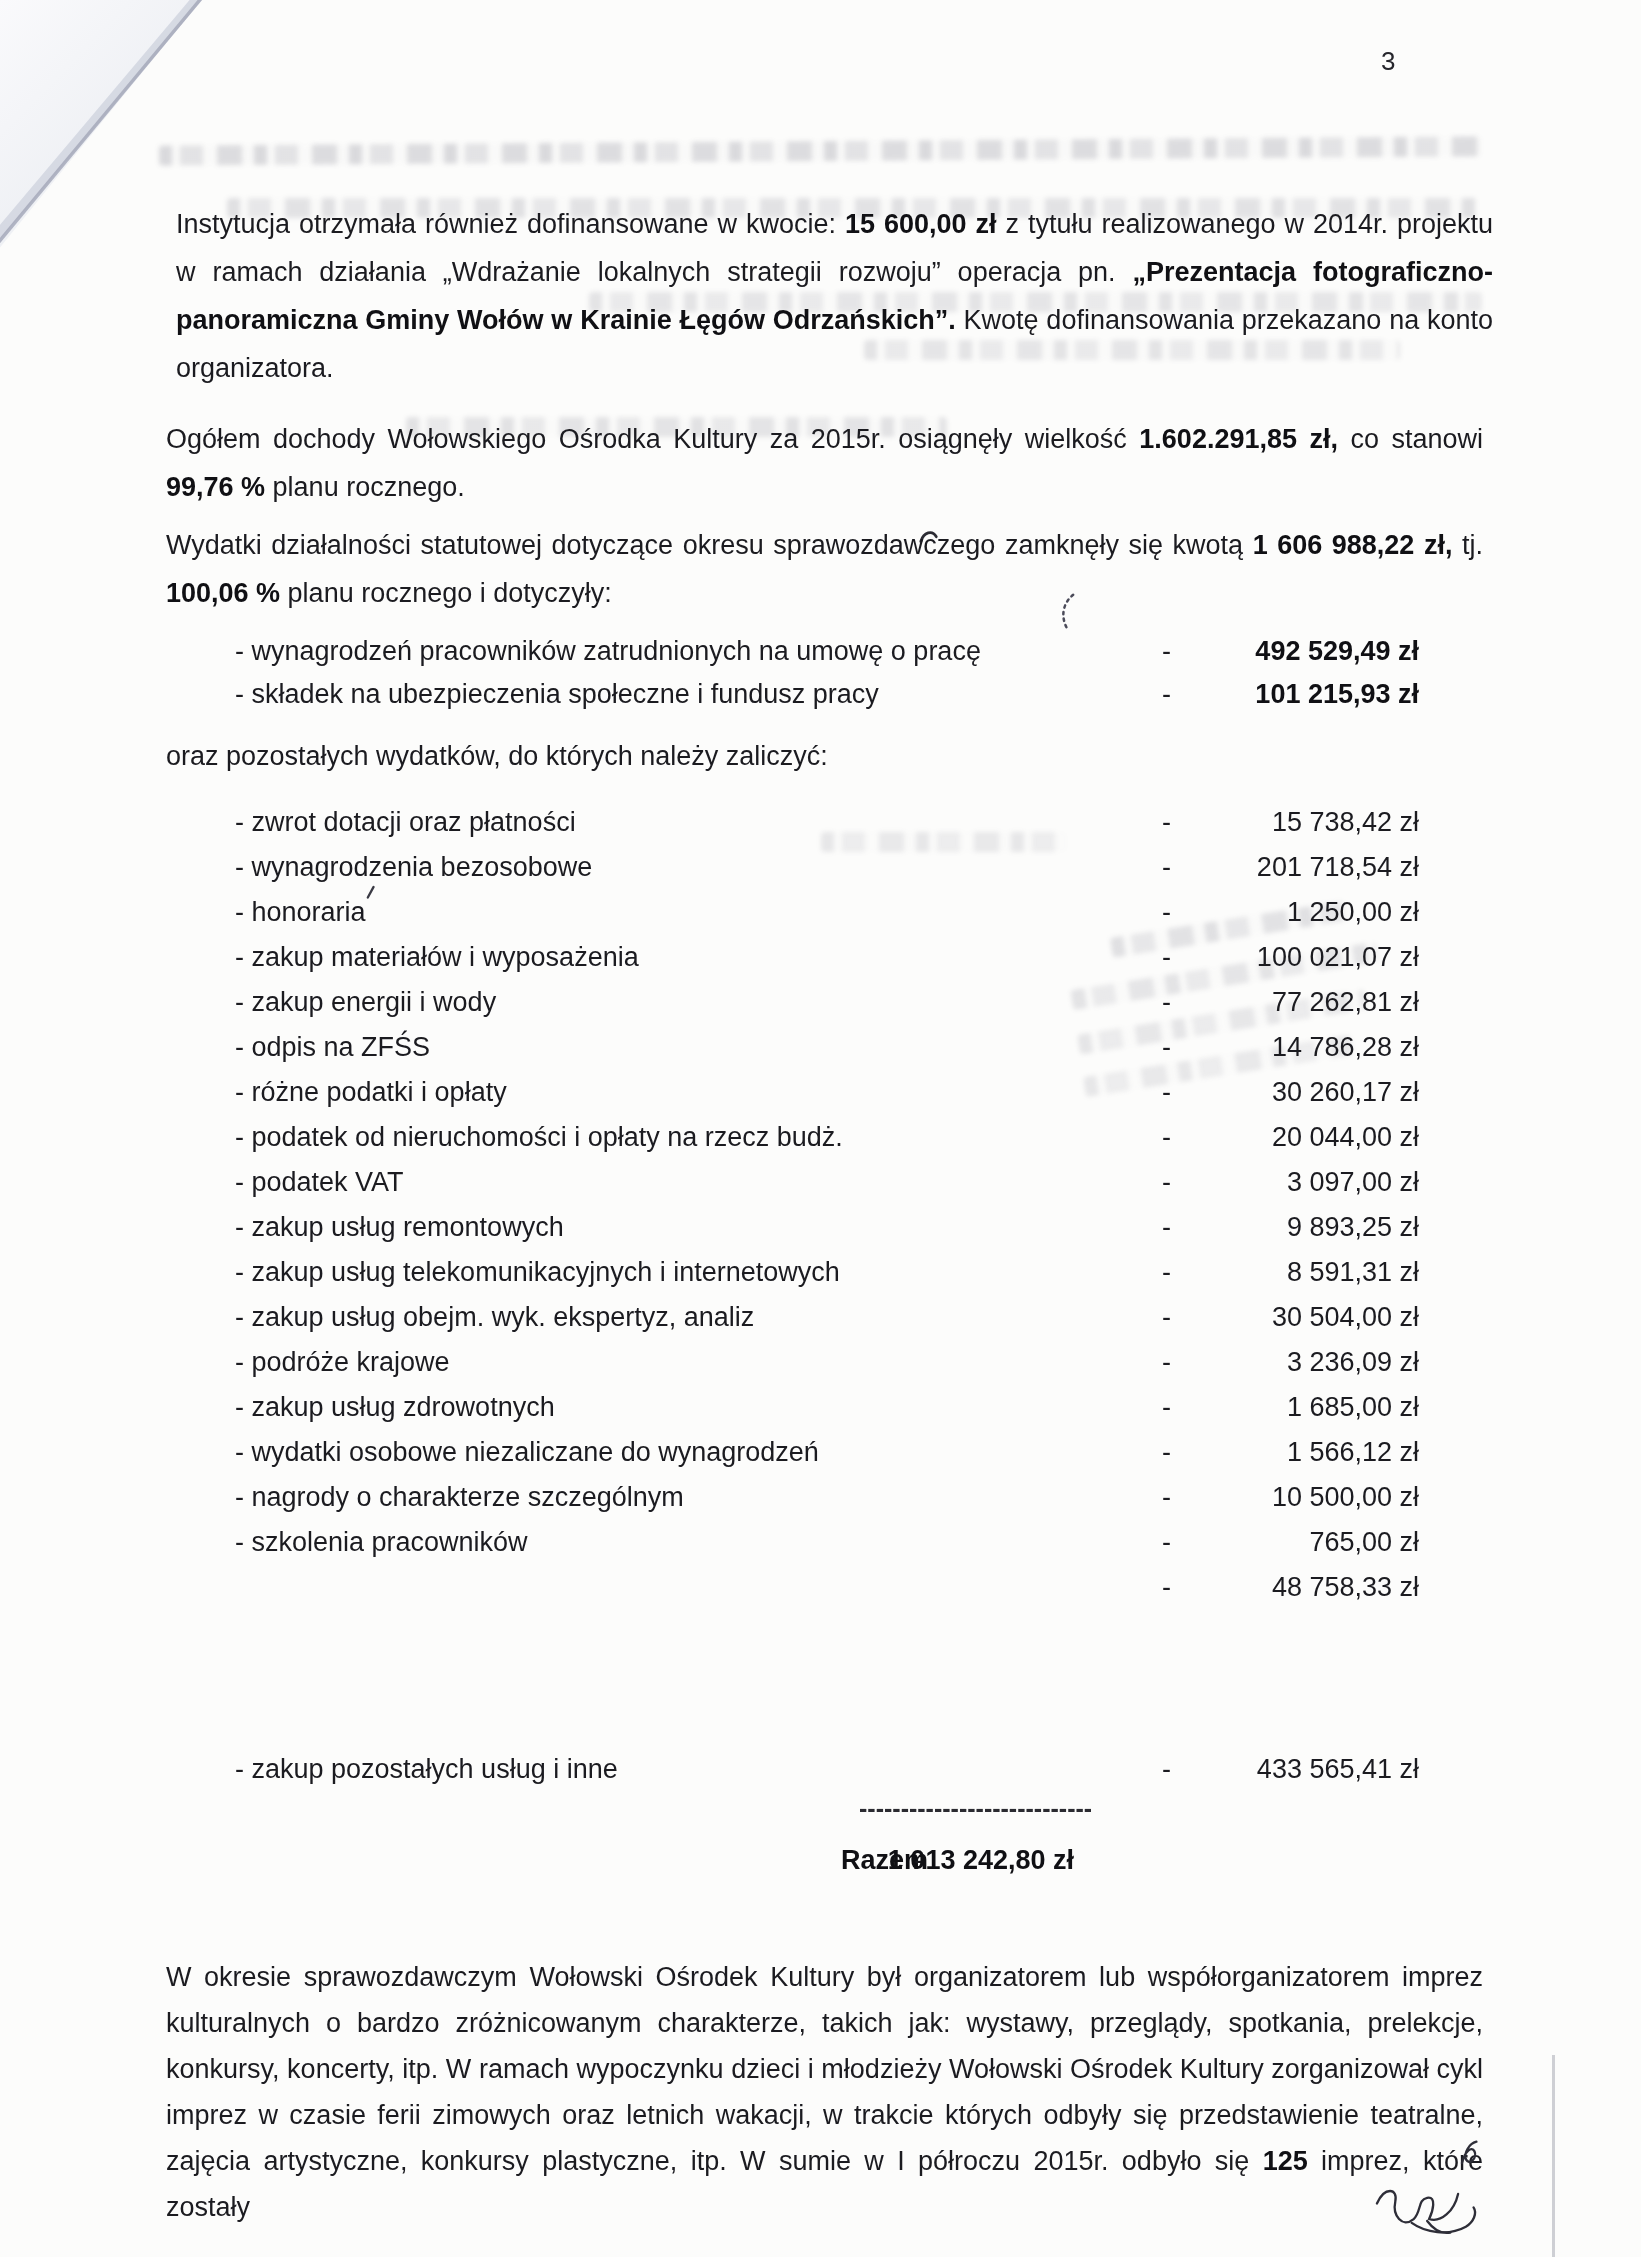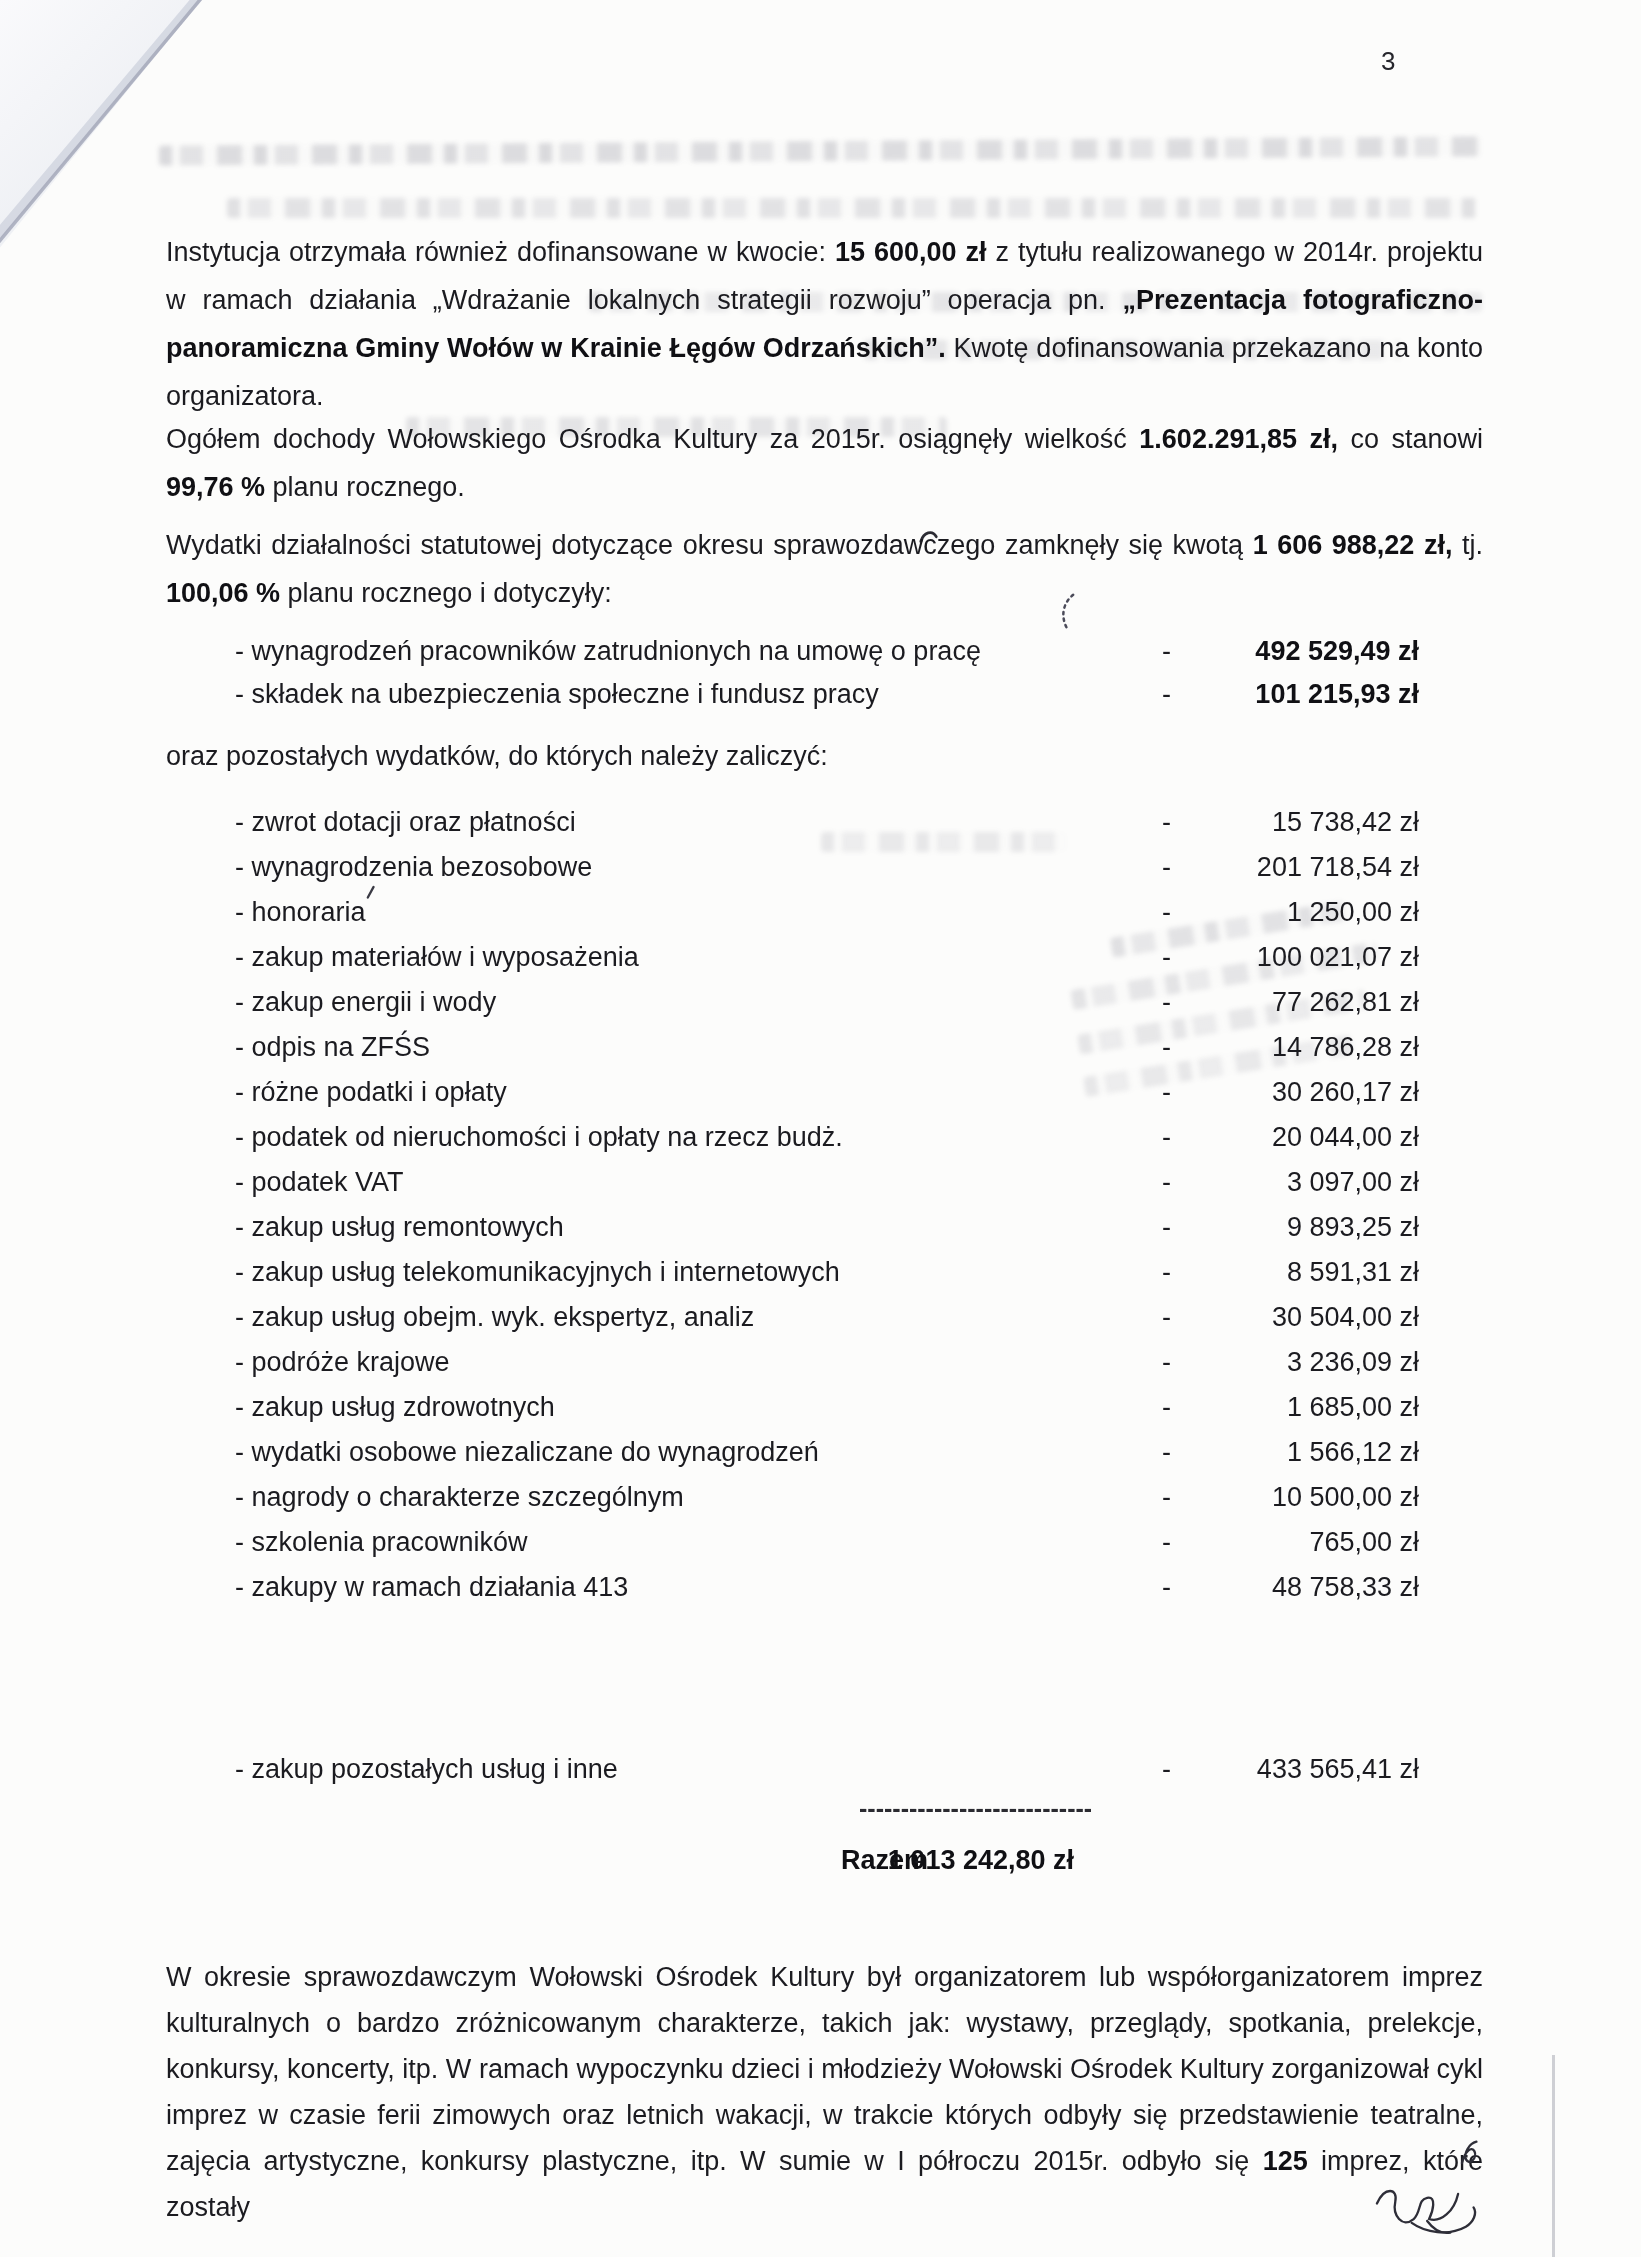--- a/index.html
+++ b/index.html
@@ -99,21 +99,21 @@
   <svg class="abs" style="left:1050px;top:591px;" width="33" height="44" viewBox="0 0 34 46">
     <path d="M24,4 C15,11 10,24 17,38" fill="none" stroke="#4a4a58" stroke-width="2.6" stroke-dasharray="2.5 4.5" stroke-linecap="round"></path>
   </svg>
   <svg class="abs" style="left:917px;top:527px;" width="25" height="19.3" viewBox="0 0 26 20">
     <path d="M4,15 C7,5 16,3 20,10" fill="none" stroke="#2b2b33" stroke-width="3" stroke-linecap="round"></path>
   </svg>
   <svg class="abs" style="left:363px;top:884px;" width="15.4" height="17.4" viewBox="0 0 16 18">
     <path d="M11,3 L5,14" fill="none" stroke="#3a3a44" stroke-width="2.4" stroke-linecap="round"></path>
   </svg>
 
-  <div class="doc-par" style="top:228px;">
+  <div class="doc-par" style="top:200px;margin-left:10px;">
     <span>Instytucja otrzymała również dofinansowane w kwocie: </span><span class="b">15 600,00 zł</span><span> z tytułu realizowanego w 2014r. projektu w ramach działania „Wdrażanie lokalnych strategii rozwoju” operacja pn. </span><span class="b">„Prezentacja fotograficzno-panoramiczna Gminy Wołów w Krainie Łęgów Odrzańskich”.</span><span> Kwotę dofinansowania przekazano na konto organizatora.</span>
   </div>
 
   <div class="doc-par" style="top:415px;">
     <span>Ogółem dochody Wołowskiego Ośrodka Kultury za 2015r. osiągnęły wielkość </span><span class="b">1.602.291,85 zł,</span><span> co stanowi </span><span class="b">99,76 %</span><span> planu rocznego.</span>
   </div>
 
   <div class="doc-par" style="top:521px;">
     <span>Wydatki działalności statutowej dotyczące okresu sprawozdawczego zamknęły się kwotą </span><span class="b">1 606 988,22 zł,</span><span> tj. </span><span class="b">100,06 %</span><span> planu rocznego i dotyczyły:</span>
   </div>
@@ -213,21 +213,20 @@
       <span class="lbl">- nagrody o charakterze szczególnym</span>
       <span class="dash">-</span>
       <span class="amt">10 500,00 zł</span>
     </div>
     <div class="row">
       <span class="lbl">- szkolenia pracowników</span>
       <span class="dash">-</span>
       <span class="amt">765,00 zł</span>
     </div>
     <div class="row">
-      <span class="lbl">- zakupy w ramach działania 413</span>
       <span class="dash">-</span>
       <span class="amt">48 758,33 zł</span>
     </div>
   </div>
 
 
   <div class="list-block" style="top:1747px;">
     <div class="row">
       <span class="lbl">- zakup pozostałych usług i inne</span>
       <span class="dash">-</span>

